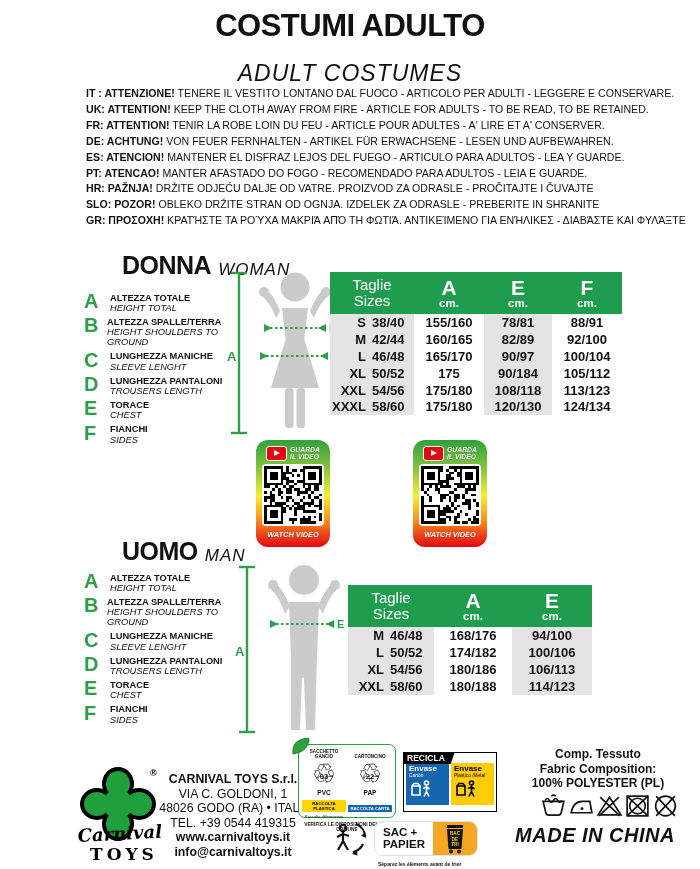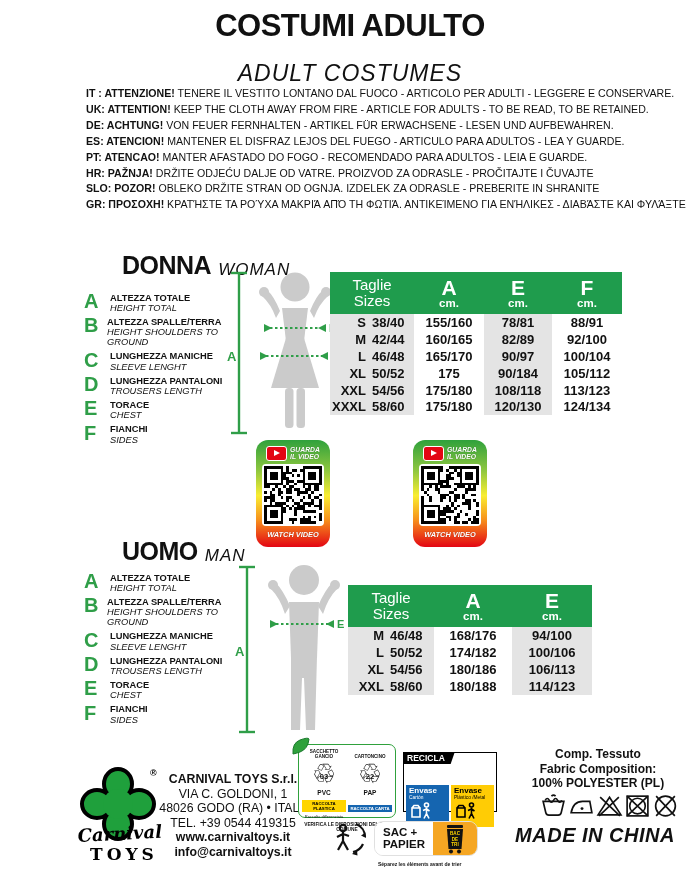--- a/index.html
+++ b/index.html
@@ -76,21 +76,21 @@
   .tag.yellow{background:#ffd500;color:#000;}
   .tag.blue{background:#1565b0;color:#fff;}
   .raccdiff{font-size:4px;line-height:5px;}
   .itnote{font-size:4.8px;font-weight:800;text-align:center;margin-top:2.5px;}
   
   .recicla{position:absolute;left:403px;top:752px;width:94px;height:60px;
            border:1.6px solid #000;background:#fff;box-sizing:border-box;padding:2px;}
   .rec-head{position:absolute;top:-1px;left:-1px;background:#000;color:#fff;
             font-size:8.5px;font-weight:800;padding:1px 10px 1px 4px;
             clip-path:polygon(0 0,100% 0,92% 100%,0 100%);}
-  .rec-panels{display:flex;gap:2px;margin-top:30px;}
+  .rec-panels{display:flex;gap:2px;margin-top:8px;}
   .rec-panel{width:43px;height:42px;padding:2px 3px;box-sizing:border-box;}
   .rec-panel.blue{background:#1565b0;color:#fff;}
   .rec-panel.yellow{background:#ffcc05;color:#000;}
   .rec-l1{font-size:8px;font-weight:800;line-height:8px;}
   .rec-l2{font-size:4.8px;line-height:5.5px;}
   
   .fabric{position:absolute;left:508px;top:747px;width:180px;text-align:center;
           font-size:12px;font-weight:800;line-height:14.5px;}
   .care-row{position:absolute;left:540px;top:792px;display:flex;gap:1px;}
   .madein{position:absolute;left:495px;top:824px;width:200px;text-align:center;
@@ -106,20 +106,21 @@
 <body>
 
 <div class="page">
 
   <div class="title">COSTUMI ADULTO</div>
   <div class="subtitle">ADULT COSTUMES</div>
 
   <div class="warnings" id="warnings">
       <div class="warn-line"><b>IT : ATTENZIONE!</b><span> TENERE IL VESTITO LONTANO DAL FUOCO - ARTICOLO PER ADULTI - LEGGERE E CONSERVARE.</span></div>
       <div class="warn-line"><b>UK: ATTENTION!</b><span> KEEP THE CLOTH AWAY FROM FIRE - ARTICLE FOR ADULTS - TO BE READ, TO BE RETAINED.</span></div>
+      <div class="warn-line"><b>FR: ATTENTION!</b><span> TENIR LA ROBE LOIN DU FEU - ARTICLE POUR ADULTES - A' LIRE ET A' CONSERVER.</span></div>
       <div class="warn-line"><b>DE: ACHTUNG!</b><span> VON FEUER FERNHALTEN - ARTIKEL FÜR ERWACHSENE - LESEN UND AUFBEWAHREN.</span></div>
       <div class="warn-line"><b>ES: ATENCION!</b><span> MANTENER EL DISFRAZ LEJOS DEL FUEGO - ARTICULO PARA ADULTOS - LEA Y GUARDE.</span></div>
       <div class="warn-line"><b>PT: ATENCAO!</b><span> MANTER AFASTADO DO FOGO - RECOMENDADO PARA ADULTOS - LEIA E GUARDE.</span></div>
       <div class="warn-line"><b>HR: PAŽNJA!</b><span> DRŽITE ODJEĆU DALJE OD VATRE. PROIZVOD ZA ODRASLE - PROČITAJTE I ČUVAJTE</span></div>
       <div class="warn-line"><b>SLO: POZOR!</b><span> OBLEKO DRŽITE STRAN OD OGNJA. IZDELEK ZA ODRASLE - PREBERITE IN SHRANITE</span></div>
       <div class="warn-line"><b>GR: ΠΡΟΣΟΧΗ!</b><span> ΚΡΑΤΉΣΤΕ ΤΑ ΡΟΎΧΑ ΜΑΚΡΙΆ ΑΠΌ ΤΗ ΦΩΤΙΆ. ΑΝΤΙΚΕΊΜΕΝΟ ΓΙΑ ΕΝΉΛΙΚΕΣ - ΔΙΑΒΆΣΤΕ ΚΑΙ ΦΥΛΆΞΤΕ</span></div>
     </div>
 
   <div class="sec-head" style="left:86px;top:251px;">
     <span class="sec-title">DONNA</span>

